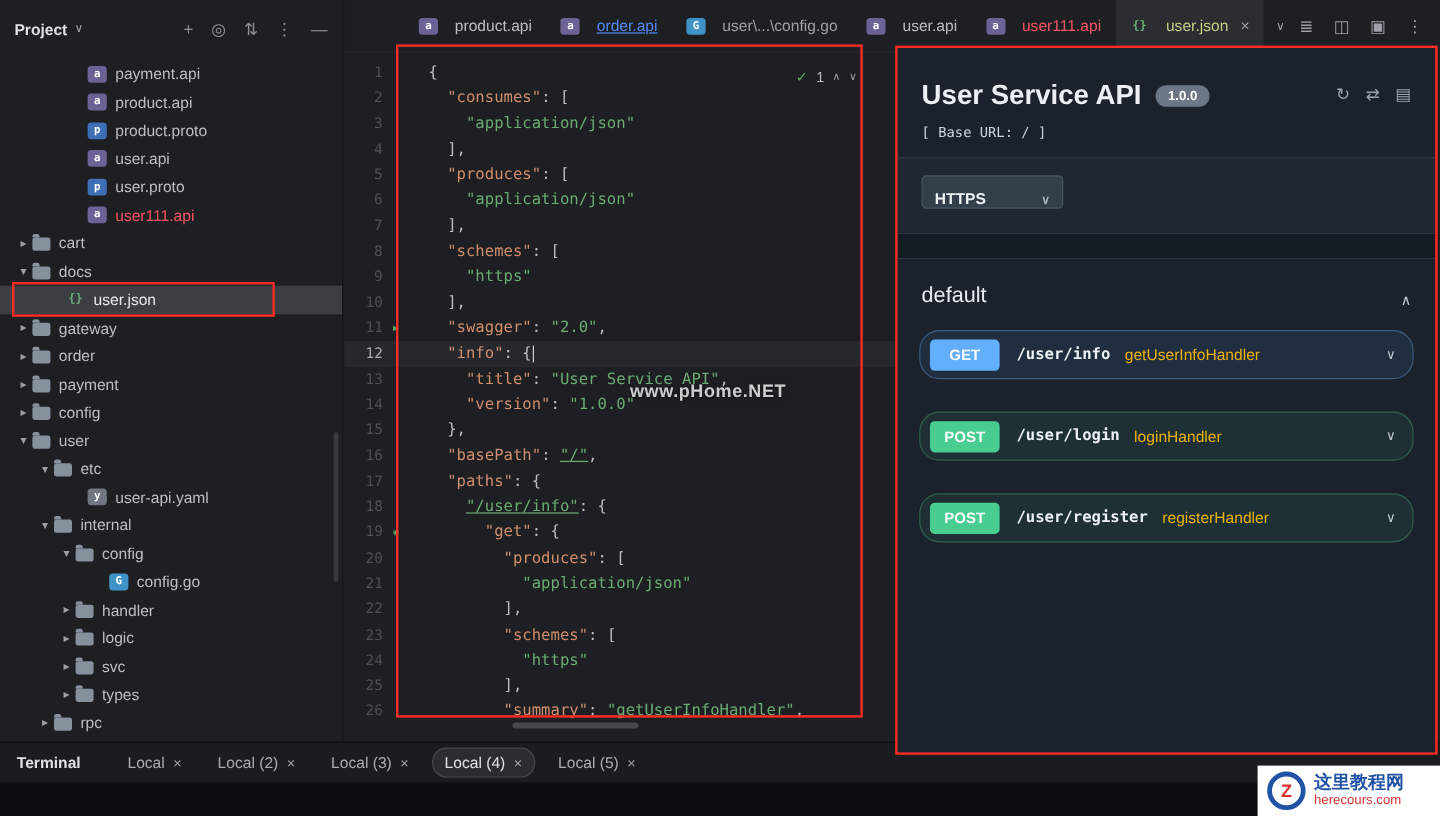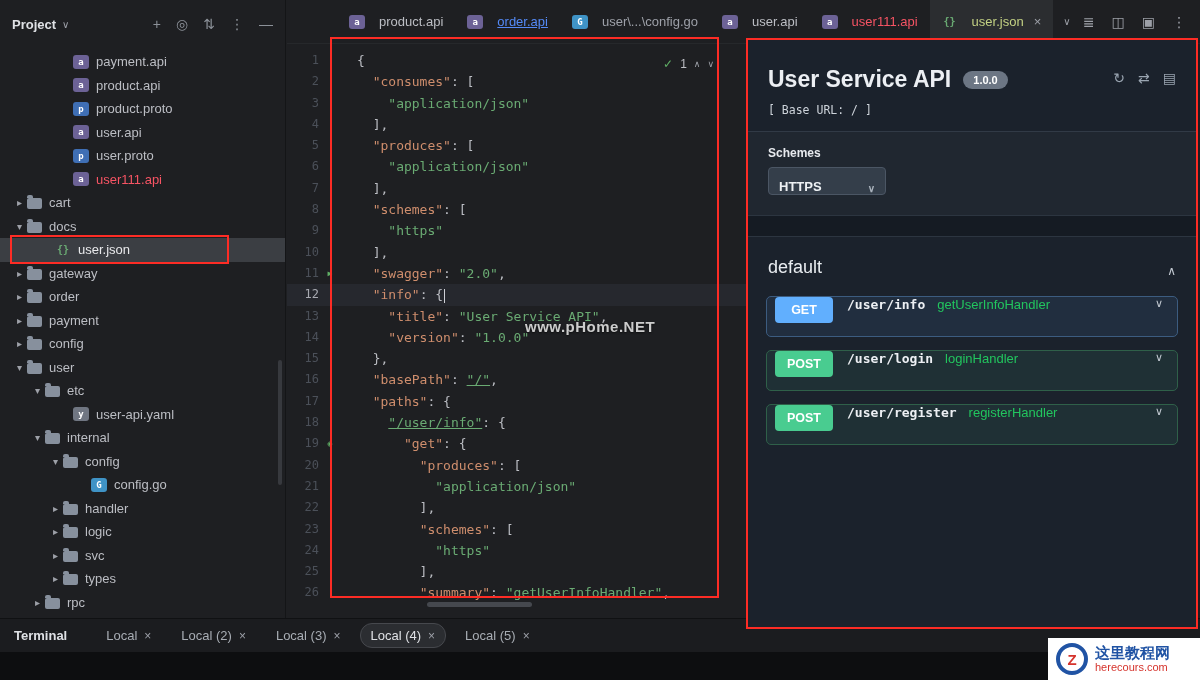--- a/index.html
+++ b/index.html
@@ -77,28 +77,28 @@
   .sw-schemes-label { font-size:12px; font-weight:bold; color:#e7eaee; margin-bottom:7px; }
   .sw-select { width:118px; height:28px; background:#343e4a; border:1px solid #4b5664; border-radius:4px;
     display:flex; align-items:flex-end; justify-content:space-between; padding:0 10px; font-weight:bold;
     font-size:13px; color:#eef1f4; cursor:pointer; }
   .sw-select-chev { font-size:10px; color:#aab3bd; }
   .sw-sep { height:22px; background:#151b23; border-top:1px solid #2c3540; border-bottom:1px solid #2c3540; }
   .sw-default-row { display:flex; align-items:flex-end; justify-content:space-between; padding:20px 20px 16px; cursor:pointer; }
   .sw-section-title { font-size:18px; color:#e9edf1; }
   .sw-chevup { color:#c3cad2; font-size:12px; }
   .sw-endpoints { padding:2px 18px; }
-  .ep { display:flex; height:41px; border-radius:5px; margin-bottom:13px;
+  .ep { display:flex; align-items:center; height:41px; border-radius:17px; margin-bottom:27px;
     padding:0 14px 0 8px; border:1px solid transparent; cursor:pointer; }
   .ep-get  { background:rgba(97,175,254,.09); border-color:#3c5c80; }
   .ep-post { background:rgba(73,204,144,.09); border-color:#2f6049; }
   .epbadge { min-width:58px; height:26px; border-radius:4px; display:flex; align-items:center; justify-content:center;
     font-weight:bold; font-size:12.5px; color:#fff; }
   .eppath { margin-left:14px; font-family:"DejaVu Sans Mono",monospace; font-size:13px; color:#eceff3; font-weight:bold; }
-  .ephandler { margin-left:12px; font-size:13px; color:#22c55e; }
+  .ephandler { margin-left:12px; font-size:13px; color:#eab308; }
   .epchev { margin-left:auto; color:#c3cad2; font-size:11px; }
   
   .terminal-bar { position:absolute; left:0; top:618px; width:1200px; height:34px; background:#1b1c1f;
     border-top:1px solid #101113; display:flex; align-items:center; z-index:3; }
   .term-label { font-weight:bold; color:#dfe1e5; margin:0 28px 0 14px; }
   .term-tabs { display:flex; align-items:center; gap:8px; }
   .ttab { display:flex; align-items:center; gap:7px; padding:4px 10px; border-radius:12px; color:#a8adb4;
     cursor:pointer; border:1px solid transparent; }
   .ttab.active { background:#2b2d31; border-color:#46484d; color:#dfe1e5; }
   .ttab .tclose { font-size:12px; margin-left:0; }
@@ -448,21 +448,20 @@
         <span class="sw-badge">1.0.0</span>
         <div class="sw-icons">
             <span>↻</span>
             <span>⇄</span>
             <span>▤</span>
           </div>
       </div>
       <div class="sw-baseurl">[ Base URL: / ]</div>
     </div>
     <div class="sw-schemes">
-      <div class="sw-schemes-label">Schemes</div>
       <div class="sw-select">
         <span>HTTPS</span>
         <span class="sw-select-chev">∨</span>
       </div>
     </div>
     <div class="sw-sep"></div>
     <div class="sw-default-row">
       <span class="sw-section-title">default</span>
       <span class="sw-chevup">∧</span>
     </div>

